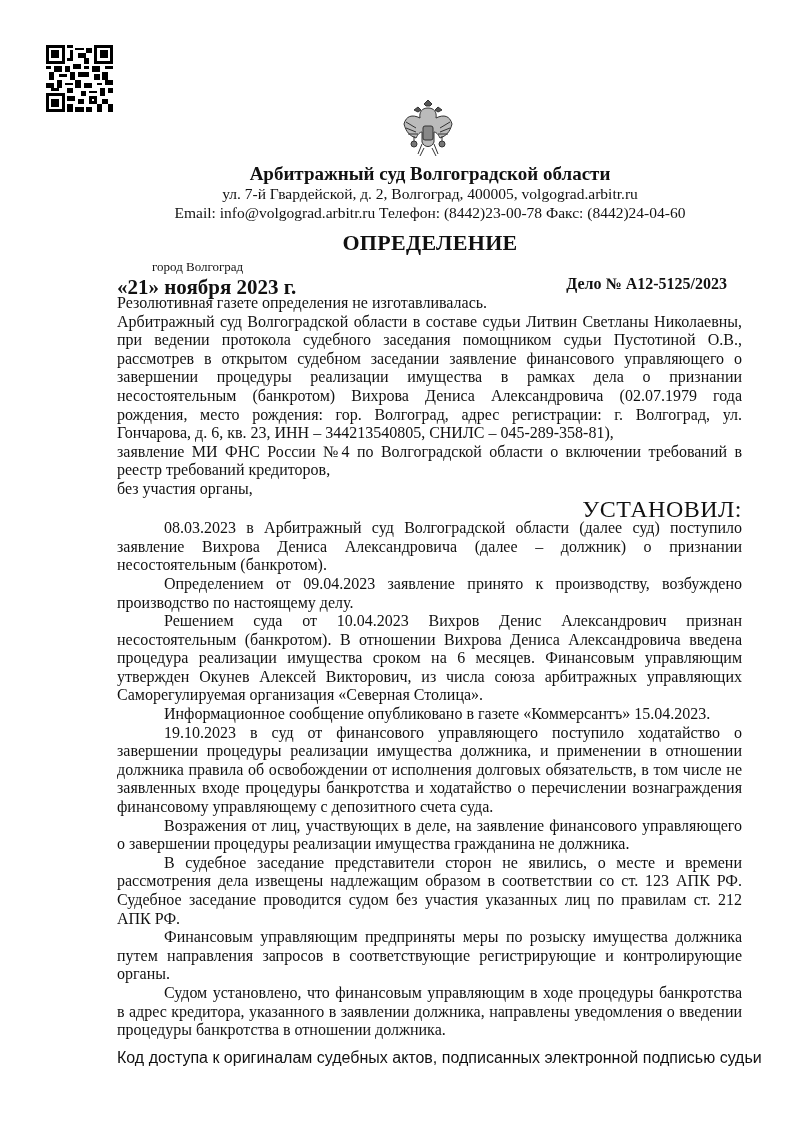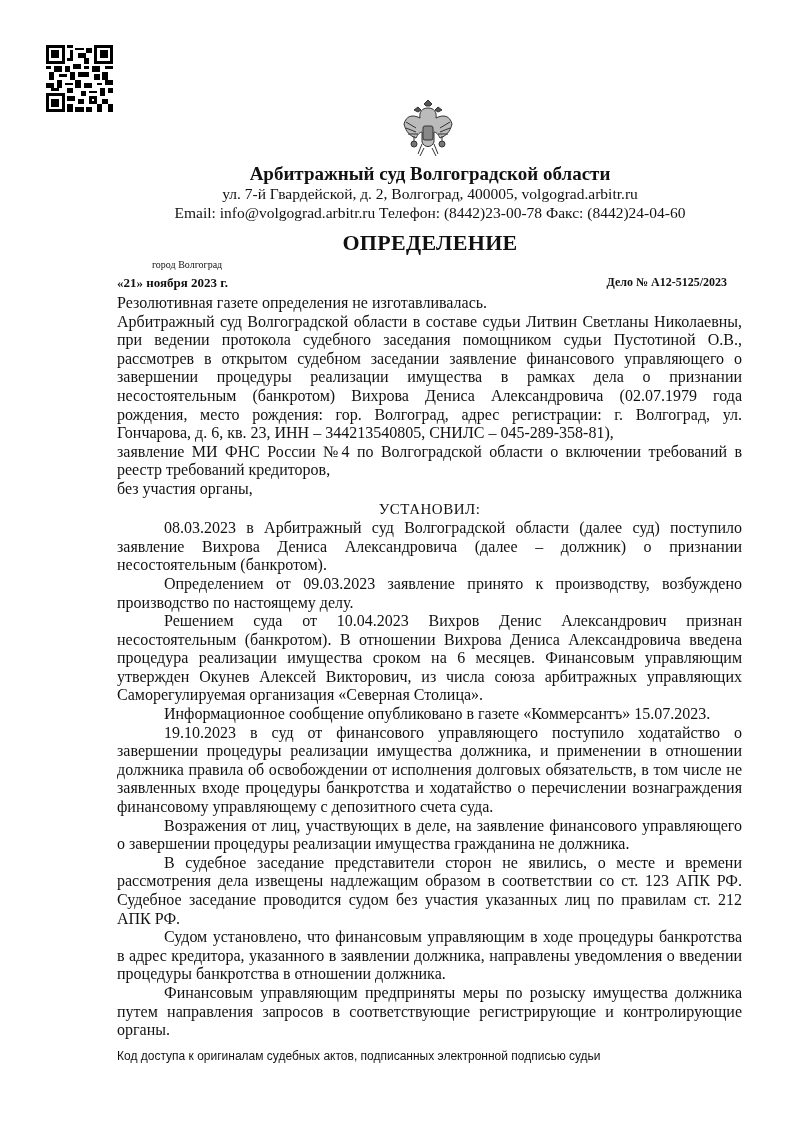--- a/index.html
+++ b/index.html
@@ -7,28 +7,28 @@
     .serif { font-family: "Liberation Serif", "DejaVu Serif", serif; }
     .sans { font-family: "Liberation Sans", "DejaVu Sans", sans-serif; }
     #qr { position: absolute; left: 46px; top: 45px; width: 67px; height: 67px; }
     #emblem { position: absolute; left: 400px; top: 98px; width: 56px; height: 62px; }
     .center { position: absolute; left: 0; width: 860px; text-align: center; }
     #court-name { top: 163px; font-size: 19px; font-weight: bold; }
     #court-address { top: 185px; font-size: 15.5px; }
     #court-contacts { top: 204px; font-size: 15.5px; }
     #doc-title { top: 230px; left: 0; width: 860px; font-size: 22px; font-weight: bold; letter-spacing: 0.3px; }
     .abs { position: absolute; }
-    #city { left: 117px; top: 259px; font-size: 10px; padding-left: 35px; }
-    #date { left: 117px; top: 275px; font-size: 13px; font-weight: bold; }
-    #case-no { right: 73px; top: 275px; font-size: 12px; font-weight: bold; }
+    #city { left: 117px; top: 259px; font-size: 13px; padding-left: 35px; }
+    #date { left: 117px; top: 275px; font-size: 21px; font-weight: bold; }
+    #case-no { right: 73px; top: 275px; font-size: 16px; font-weight: bold; }
     #body-text { position: absolute; left: 117px; top: 294px; width: 625px; font-size: 16px; line-height: 18.6px; text-align: justify; }
     #body-text p { margin: 0; }
     .indent { text-indent: 47px; }
-    #ustanovil { text-align: center; font-size: 15px; margin: 1px 0 1px 0 !important; letter-spacing: 0.5px; }
-    #footer-note { position: absolute; left: 117px; top: 1049px; font-size: 12px; }
+    #ustanovil { text-align: right; font-size: 24px; margin: 1px 0 1px 0 !important; letter-spacing: 0.5px; }
+    #footer-note { position: absolute; left: 117px; top: 1049px; font-size: 16px; }
   </style>
 </head>
 <body>
 
 <svg id="qr" viewBox="0 0 25 25" shape-rendering="crispEdges">
   <rect x="0" y="0" width="25" height="25" fill="#fff"></rect>
   <g fill="#000">
     <rect x="0" y="0" width="7" height="7"></rect>
       <rect x="1" y="1" width="5" height="5" fill="#fff"></rect>
       <rect x="2" y="2" width="3" height="3"></rect>
@@ -109,23 +109,23 @@
 <div id="date" class="abs serif">«21» ноября 2023 г.</div>
 <div id="case-no" class="abs serif">Дело № А12-5125/2023</div>
 
 <div id="body-text" class="serif">
   <p>Резолютивная газете определения не изготавливалась.</p>
   <p>Арбитражный суд Волгоградской области в составе судьи Литвин Светланы Николаевны, при ведении протокола судебного заседания помощником судьи Пустотиной О.В., рассмотрев в открытом судебном заседании заявление финансового управляющего о завершении процедуры реализации имущества в рамках дела о признании несостоятельным (банкротом) Вихрова Дениса Александровича (02.07.1979 года рождения, место рождения: гор. Волгоград, адрес регистрации: г. Волгоград, ул. Гончарова, д. 6, кв. 23, ИНН – 344213540805, СНИЛС – 045-289-358-81),</p>
   <p>заявление МИ ФНС России №4 по Волгоградской области о включении требований в реестр требований кредиторов,</p>
   <p>без участия органы,</p>
   <p id="ustanovil">УСТАНОВИЛ:</p>
   <p class="indent">08.03.2023 в Арбитражный суд Волгоградской области (далее суд) поступило заявление Вихрова Дениса Александровича (далее – должник) о признании несостоятельным (банкротом).</p>
-  <p class="indent">Определением от 09.03.2023 заявление принято к производству, возбуждено производство по настоящему делу.</p>
+  <p class="indent">Определением от 09.04.2023 заявление принято к производству, возбуждено производство по настоящему делу.</p>
   <p class="indent">Решением суда от 10.04.2023 Вихров Денис Александрович признан несостоятельным (банкротом). В отношении Вихрова Дениса Александровича введена процедура реализации имущества сроком на 6 месяцев. Финансовым управляющим утвержден Окунев Алексей Викторович, из числа союза арбитражных управляющих Саморегулируемая организация «Северная Столица».</p>
-  <p class="indent">Информационное сообщение опубликовано в газете «Коммерсантъ» 15.07.2023.</p>
+  <p class="indent">Информационное сообщение опубликовано в газете «Коммерсантъ» 15.04.2023.</p>
   <p class="indent">19.10.2023 в суд от финансового управляющего поступило ходатайство о завершении процедуры реализации имущества должника, и применении в отношении должника правила об освобождении от исполнения долговых обязательств, в том числе не заявленных входе процедуры банкротства и ходатайство о перечислении вознаграждения финансовому управляющему с депозитного счета суда.</p>
   <p class="indent">Возражения от лиц, участвующих в деле, на заявление финансового управляющего о завершении процедуры реализации имущества гражданина не должника.</p>
   <p class="indent">В судебное заседание представители сторон не явились, о месте и времени рассмотрения дела извещены надлежащим образом в соответствии со ст. 123 АПК РФ. Судебное заседание проводится судом без участия указанных лиц по правилам ст. 212 АПК РФ.</p>
+  <p class="indent">Финансовым управляющим предприняты меры по розыску имущества должника путем направления запросов в соответствующие регистрирующие и контролирующие органы.</p>
   <p class="indent">Судом установлено, что финансовым управляющим в ходе процедуры банкротства в адрес кредитора, указанного в заявлении должника, направлены уведомления о введении процедуры банкротства в отношении должника.</p>
-  <p class="indent">Финансовым управляющим предприняты меры по розыску имущества должника путем направления запросов в соответствующие регистрирующие и контролирующие органы.</p>
 </div>
 
 <div id="footer-note" class="sans">Код доступа к оригиналам судебных актов, подписанных электронной подписью судьи</div>
 
 </body></html>

